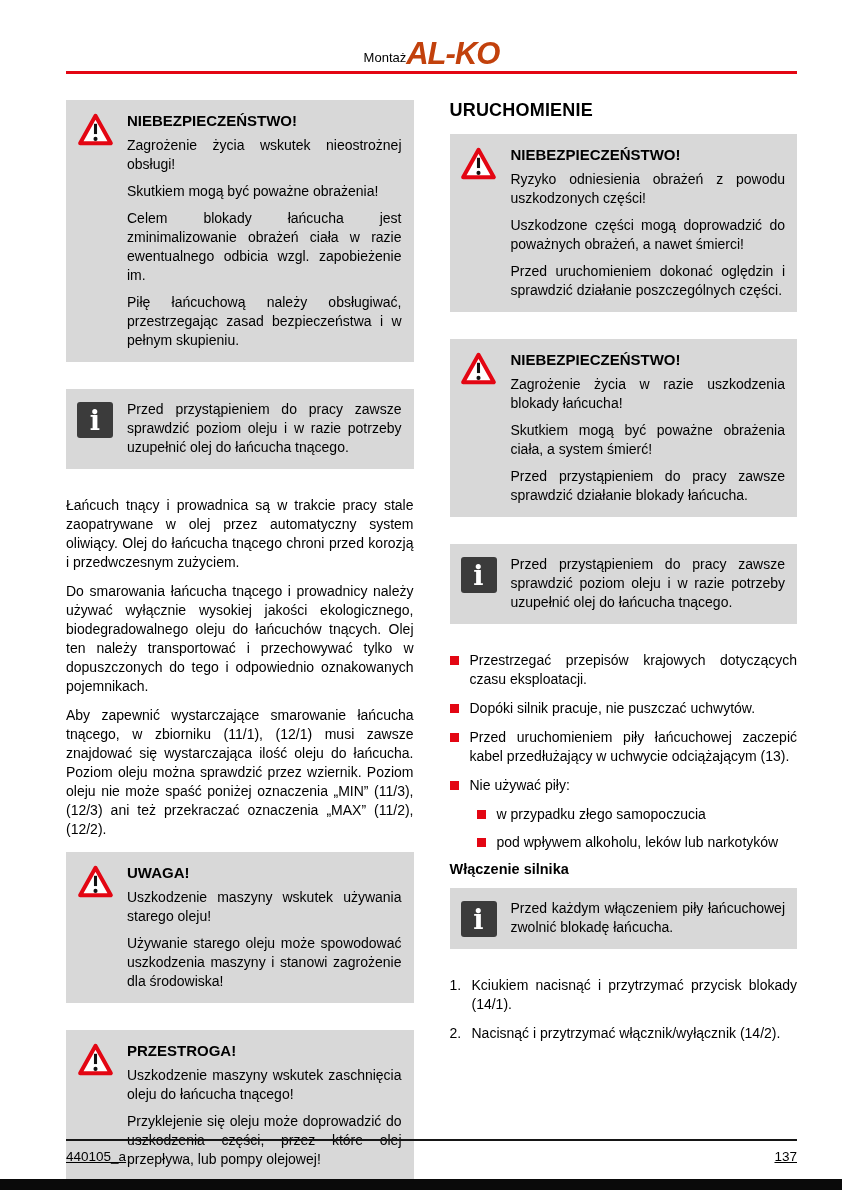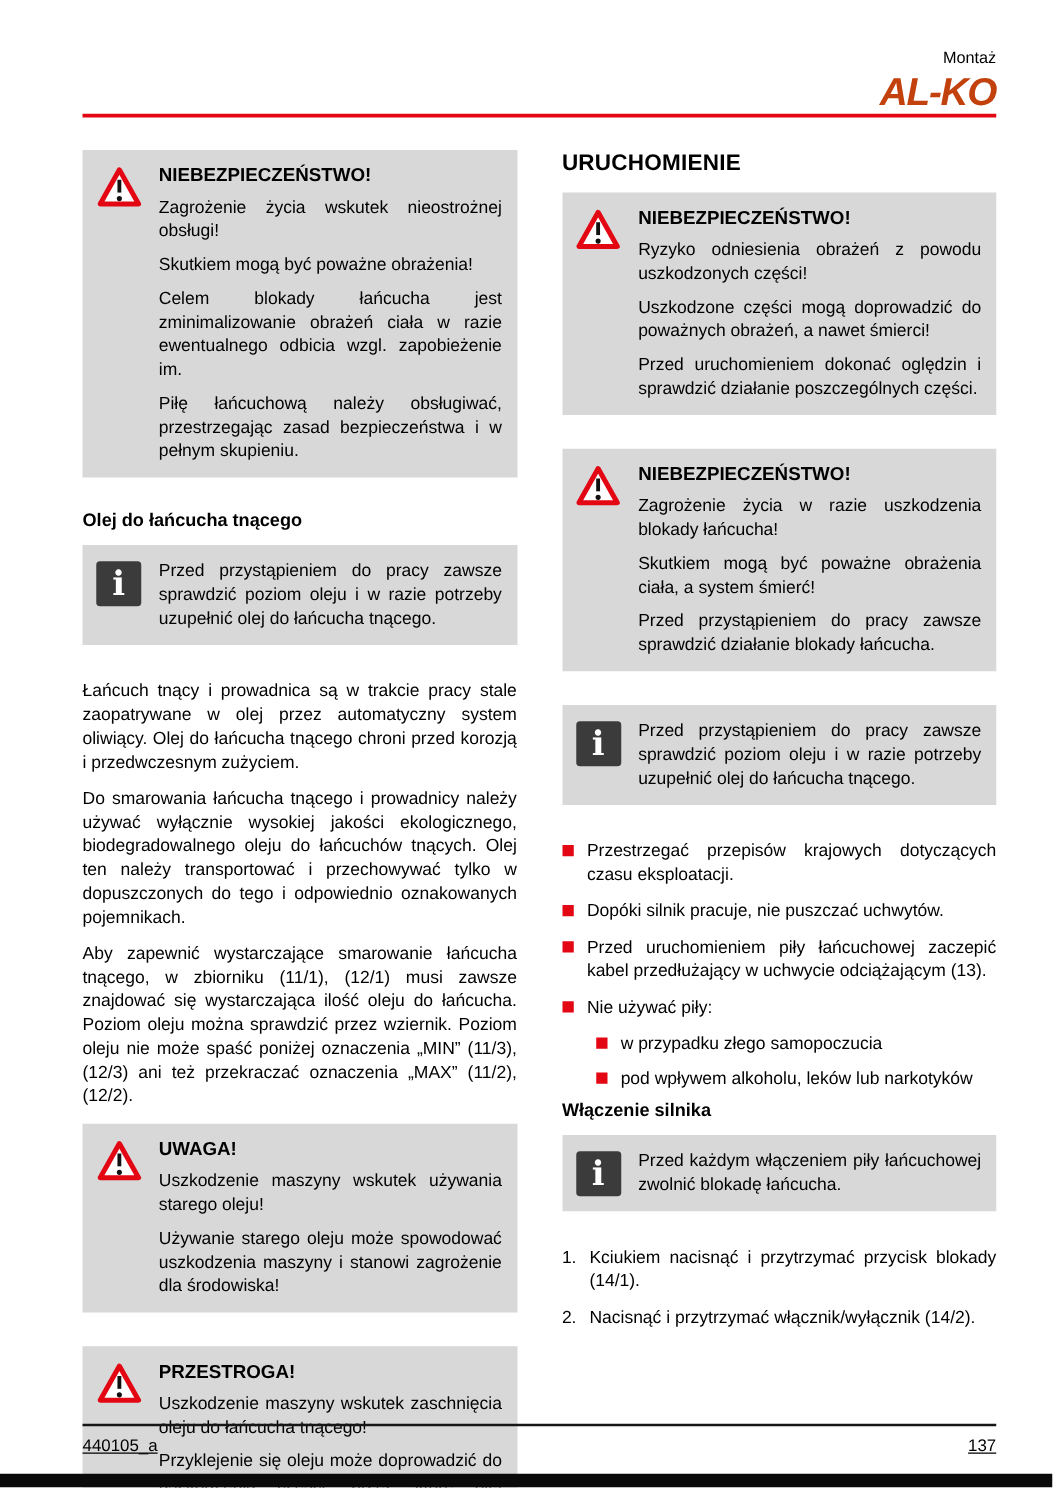--- a/index.html
+++ b/index.html
@@ -6,21 +6,21 @@
   html, body { background: #ffffff; }
   body {
     width: 842px; height: 1190px;
     position: relative; overflow: hidden;
     font-family: "Liberation Sans", sans-serif;
     color: #000;
   }
   .page { position: absolute; inset: 0; padding: 38px 45px 0 66px; }
 
   
-  .page-header { display: flex; justify-content: center; align-items: flex-end; flex-direction: column; }
+  .page-header { display: flex; justify-content: center; align-items: flex-end; }
   .header-label { font-size: 13px; padding-bottom: 5px; }
   .logo {
     font-size: 31px; font-weight: bold; font-style: italic;
     color: #c2410c; letter-spacing: -1px; line-height: 1; padding-bottom: 1px;
   }
   .red-rule { height: 3px; background: #e30613; margin-top: 1px; margin-bottom: 26px; }
 
   
   .columns { display: flex; gap: 36px; }
   .col { flex: 1; min-width: 0; }
@@ -87,21 +87,20 @@
         </div>
         <div class="notice-body">
           <div class="notice-title">NIEBEZPIECZEŃSTWO!</div>
           <p>Zagrożenie życia wskutek nieostrożnej obsługi!</p>
           <p>Skutkiem mogą być poważne obrażenia!</p>
           <p>Celem blokady łańcucha jest zminimalizowanie obrażeń ciała w razie ewentualnego odbicia wzgl. zapobieżenie im.</p>
           <p>Piłę łańcuchową należy obsługiwać, przestrzegając zasad bezpieczeństwa i w pełnym skupieniu.</p>
         </div>
       </div>
 
-      <h3 class="subheading">Olej do łańcucha tnącego</h3>
 
       <div class="notice">
         <div class="notice-iconwrap">
           <div class="info-icon">i</div>
         </div>
         <div class="notice-body">
           <p>Przed przystąpieniem do pracy zawsze sprawdzić poziom oleju i w razie potrzeby uzupełnić olej do łańcucha tnącego.</p>
         </div>
       </div>
 

